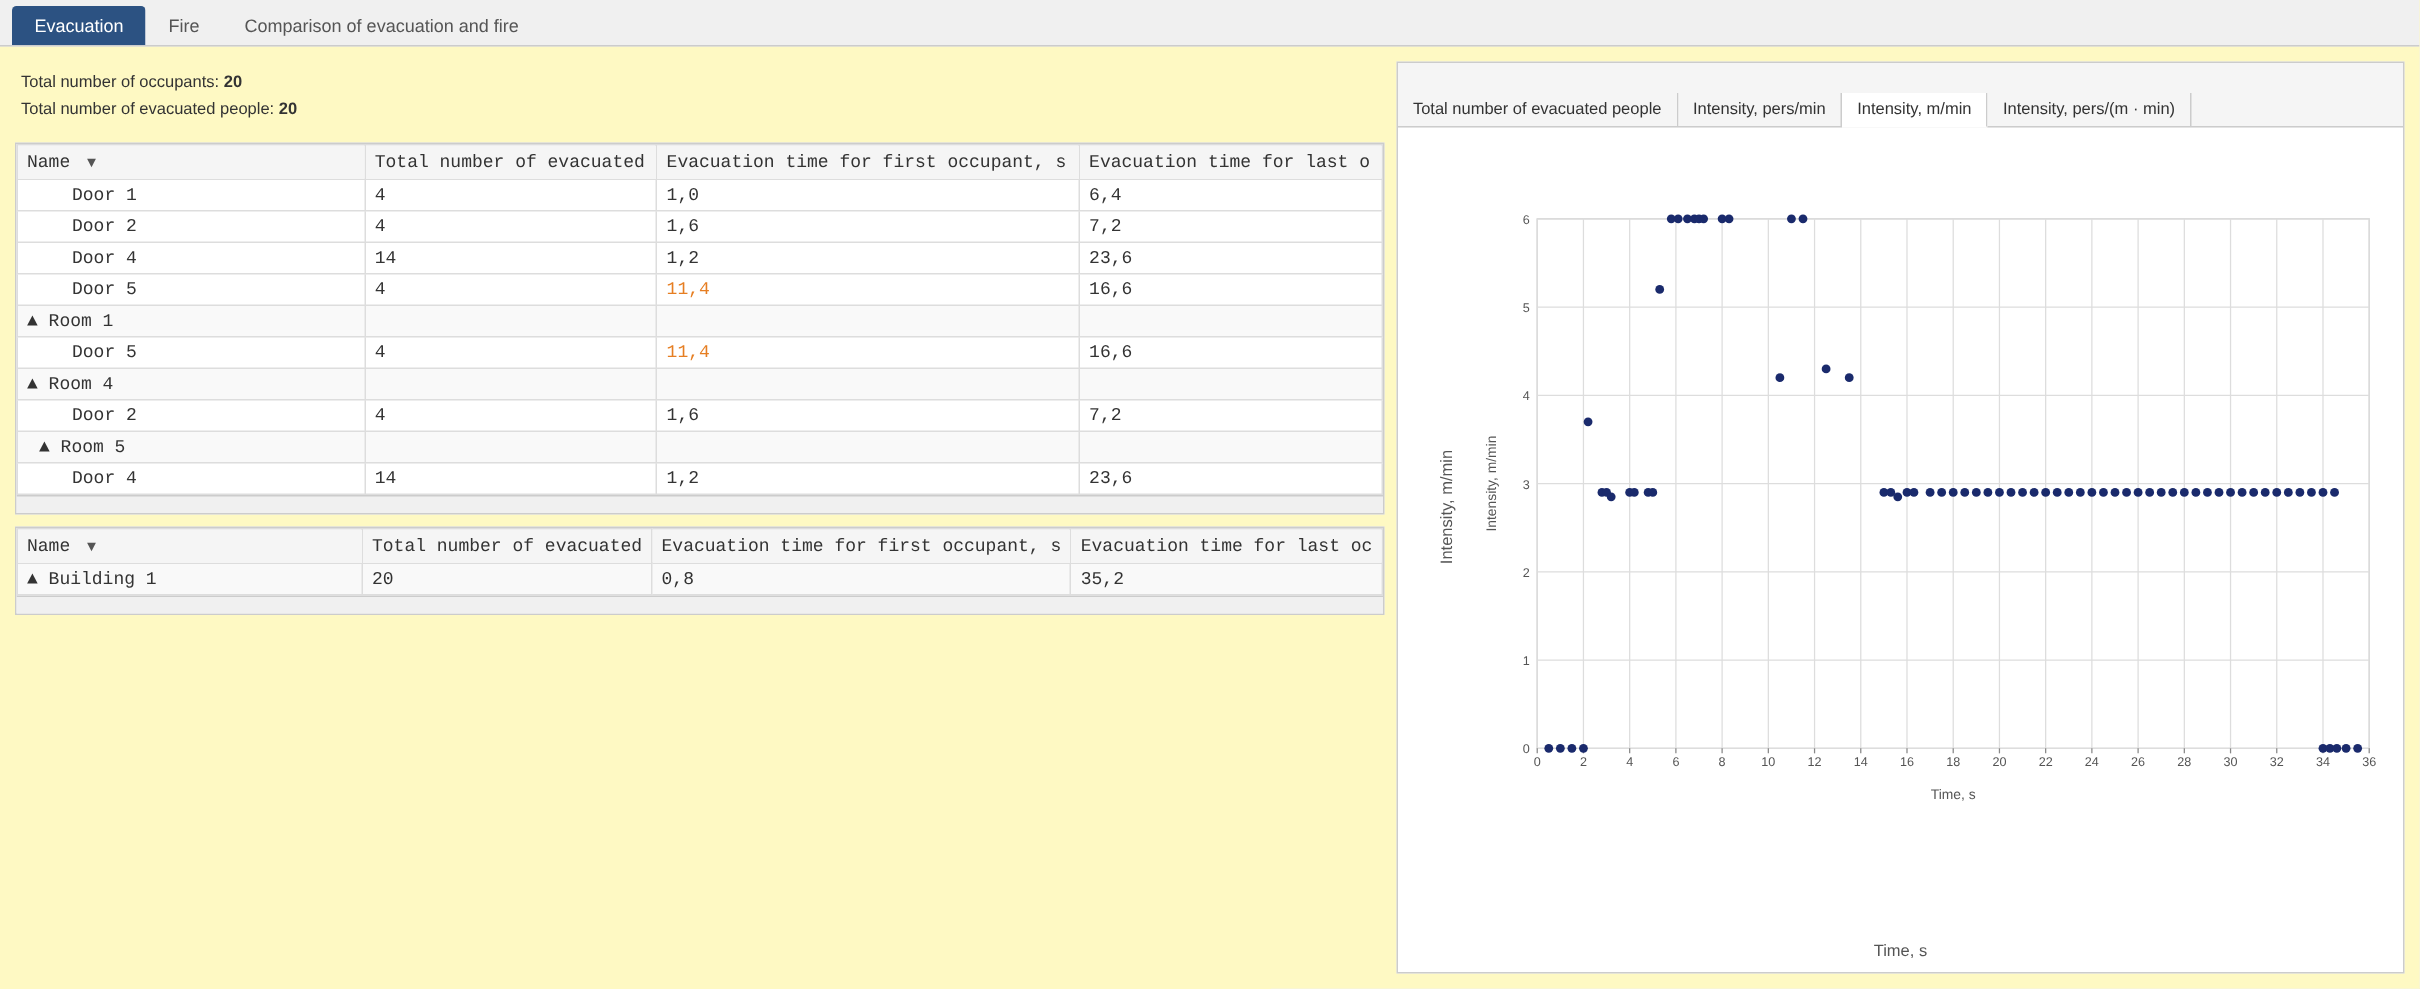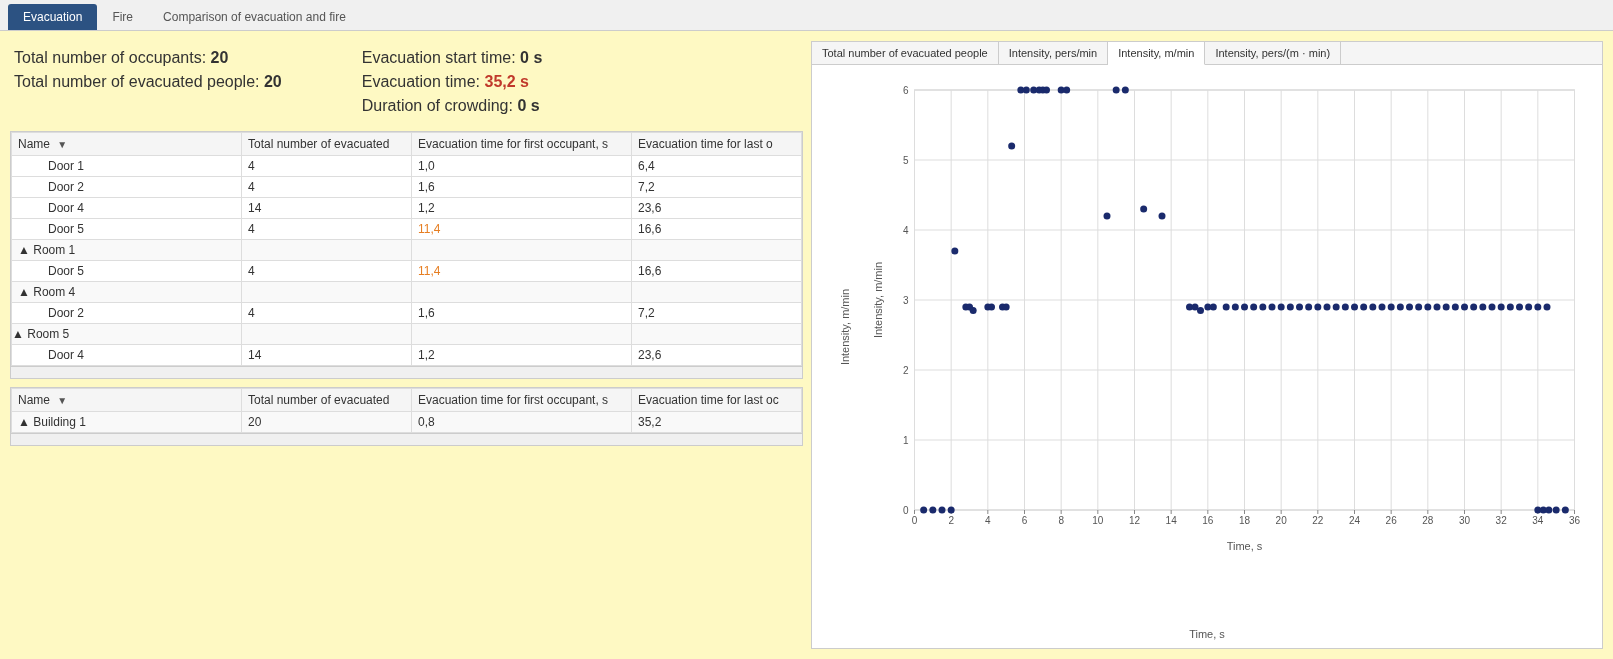--- a/index.html
+++ b/index.html
@@ -14,47 +14,47 @@
 
     
     .main-content { display: flex; flex: 1; padding: 10px; gap: 8px; }
 
     
     .left-panel { display: flex; flex-direction: column; flex: 0 0 780px; gap: 8px; }
 
     
     .stats-section { display: flex; gap: 20px; padding: 8px 4px; }
     .stats-col { display: flex; flex-direction: column; gap: 6px; }
-    .stat-row { font-size: 16px; }
+    .stat-row { font-size: 11px; }
     .stat-row strong { font-weight: bold; }
     .stat-highlight { color: #c0392b; font-weight: bold; }
 
     
     .table-wrapper { border: 1px solid #ccc; background: #fff; overflow: hidden; position: relative; }
     .table-scroll { overflow-x: auto; overflow-y: auto; max-height: 350px; }
-    .data-table { width: 100%; border-collapse: collapse; font-size: 12px; }
+    .data-table { width: 100%; border-collapse: collapse; font-size: 12px; font-family: Liberation Mono, monospace; }
     .data-table th { background: #f5f5f5; border: 1px solid #ddd; padding: 4px 6px; text-align: left; font-weight: normal; position: sticky; top: 0; white-space: nowrap; }
     .data-table td { border: 1px solid #ddd; padding: 3px 6px; white-space: nowrap; }
     .data-table tr.selected td { background: #d0e4f7; }
     .data-table tr.group-header td { background: #f9f9f9; font-weight: normal; }
     .col-name { min-width: 230px; }
     .col-evacuated { min-width: 170px; }
     .col-first { min-width: 220px; }
     .col-last { min-width: 170px; }
     .filter-icon { color: #555; margin-left: 4px; font-size: 10px; }
     .scrollbar-h { height: 12px; background: #f0f0f0; border-top: 1px solid #ccc; display: flex; align-items: center; }
 
     
     .bottom-table-wrapper { border: 1px solid #ccc; background: #fff; overflow: hidden; }
     .bottom-scroll { overflow-x: auto; }
 
     
     .right-panel { flex: 1; display: flex; flex-direction: column; border: 1px solid #ccc; background: #fff; }
     .chart-tabs { display: flex; border-bottom: 1px solid #ccc; background: #f5f5f5; }
-    .chart-tab { padding: 5px 10px; font-size: 11px; cursor: pointer; border-right: 1px solid #ccc; color: #333; background: #f5f5f5; }
+    .chart-tab { padding: 5px 10px; font-size: 11px; cursor: pointer; border-right: 1px solid #ccc; color: #333; background: #f5f5f5; margin-top: 20px; }
     .chart-tab.active { background: #fff; border-bottom: 1px solid #fff; margin-bottom: -1px; }
     .chart-area { flex: 1; position: relative; padding: 10px 10px 40px 55px; }
     .y-axis-label { position: absolute; left: 5px; top: 50%; transform: translateY(-50%) rotate(-90deg); font-size: 11px; color: #555; white-space: nowrap; transform-origin: center center; }
     .x-axis-label { position: absolute; bottom: 8px; left: 50%; transform: translateX(-50%); font-size: 11px; color: #555; }
   </style>
 </head>
 <body>
 
 <div class="app-container">
 
@@ -70,34 +70,20 @@
 
       <div class="stats-section">
         <div class="stats-col">
           <div class="stat-row">
             <span>Total number of occupants:</span>
             <strong>20</strong>
           </div>
           <div class="stat-row">
             <span>Total number of evacuated people:</span>
             <strong>20</strong>
-          </div>
-        </div>
-        <div class="stats-col" style="margin-left:60px;">
-          <div class="stat-row">
-            <span>Evacuation start time:</span>
-            <strong>0 s</strong>
-          </div>
-          <div class="stat-row">
-            <span>Evacuation time:</span>
-            <strong class="stat-highlight">35,2 s</strong>
-          </div>
-          <div class="stat-row">
-            <span>Duration of crowding:</span>
-            <strong>0 s</strong>
           </div>
         </div>
       </div>
 
       <div class="table-wrapper">
         <div class="table-scroll">
           <table class="data-table">
             <thead>
               <tr>
                 <th class="col-name">Name <span class="filter-icon">▼</span></th>
@@ -149,21 +135,21 @@
                   <td></td>
                   <td></td>
                 </tr>
                 <tr>
                   <td style="padding-left: 36px;">Door 2</td>
                   <td>4</td>
                   <td>1,6</td>
                   <td>7,2</td>
                 </tr>
                 <tr class="group-header">
-                  <td style="padding-left: 0;">▲  Room 5</td>
+                  <td style="padding-left: 14px;">▲  Room 5</td>
                   <td></td>
                   <td></td>
                   <td></td>
                 </tr>
                 <tr>
                   <td style="padding-left: 36px;">Door 4</td>
                   <td>14</td>
                   <td>1,2</td>
                   <td>23,6</td>
                 </tr>

